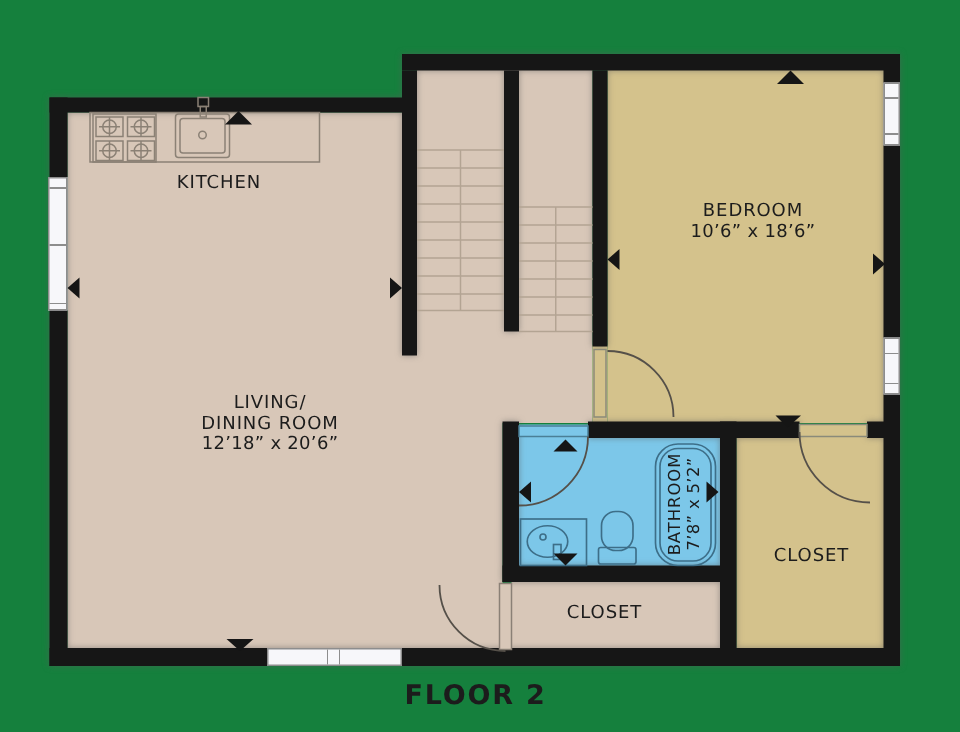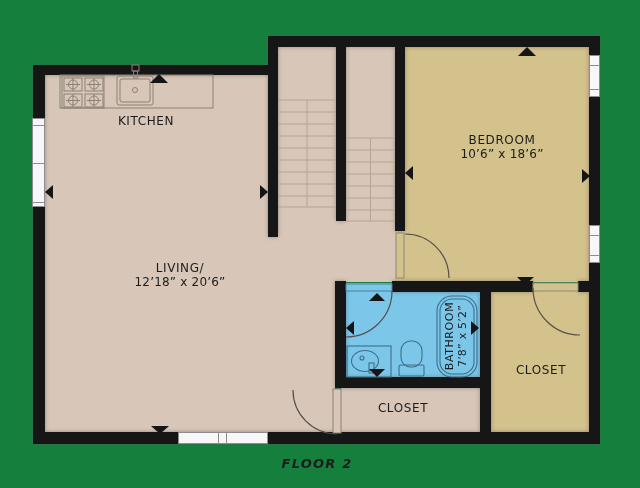--- a/index.html
+++ b/index.html
@@ -16,21 +16,21 @@
   #win-left{background-image:linear-gradient(to bottom,transparent 0 6px,#8d8d8d 6px 7px,transparent 7px 44px,#8d8d8d 44px 45px,transparent 45px 83px,#8d8d8d 83px 84px,transparent 84px);}
   #win-bottom{background-image:linear-gradient(to right,transparent 0 39px,#8d8d8d 39px 40px,transparent 40px 47px,#8d8d8d 47px 48px,transparent 48px);}
   #win-bed-a{background-image:linear-gradient(to bottom,transparent 0 9px,#8d8d8d 9px 10px,transparent 10px 33px,#8d8d8d 33px 34px,transparent 34px);}
   #win-bed-b{background-image:linear-gradient(to bottom,transparent 0 9px,#8d8d8d 9px 10px,transparent 10px 29px,#8d8d8d 29px 30px,transparent 30px);}
   svg#overlay{position:absolute;left:0;top:0;}
   .label{position:absolute;color:#1c1c1c;font-size:12px;letter-spacing:.6px;
          text-align:center;line-height:13.5px;white-space:nowrap;}
   .dims{letter-spacing:.2px;}
   #bathroom-label{width:100px;height:26px;left:407px;top:323px;font-size:11px;line-height:12.5px;
                   transform:rotate(-90deg);}
-  #floor-caption{font-weight:bold;font-size:13px;letter-spacing:1.2px;font-style:italic;}
+  #floor-caption{font-weight:bold;font-size:18px;letter-spacing:1.2px;}
 </style>
 </head>
 <body>
 
 <div id="plan">
 
   <div class="floor f-beige" style="left:45px;top:75px;width:290px;height:357px;"></div>
   <div class="floor f-beige" style="left:278px;top:45px;width:117px;height:237px;"></div>
   <div class="floor f-khaki" style="left:405px;top:45px;width:185px;height:237px;"></div>
   <div class="floor f-khaki" style="left:395px;top:230px;width:10px;height:52px;"></div>
@@ -137,20 +137,21 @@
       <polygon points="369,369 385,369 377,377"></polygon>
       <polygon points="354,321 354,335 346,328"></polygon>
       <polygon points="471,321 471,335 479,328"></polygon>
     </g>
   </svg>
 
   <div class="label" style="left:96px;top:115px;width:100px;">KITCHEN</div>
 
   <div class="label" style="left:105px;top:225px;width:150px;margin-top:37px;">
     <div>LIVING/</div>
+    <div>DINING ROOM</div>
     <div class="dims">12’18” x 20’6”</div>
   </div>
 
   <div class="label" style="left:427px;top:134px;width:150px;">
     <div>BEDROOM</div>
     <div class="dims">10’6” x 18’6”</div>
   </div>
 
   <div class="label" id="bathroom-label">
     <div>BATHROOM</div>

